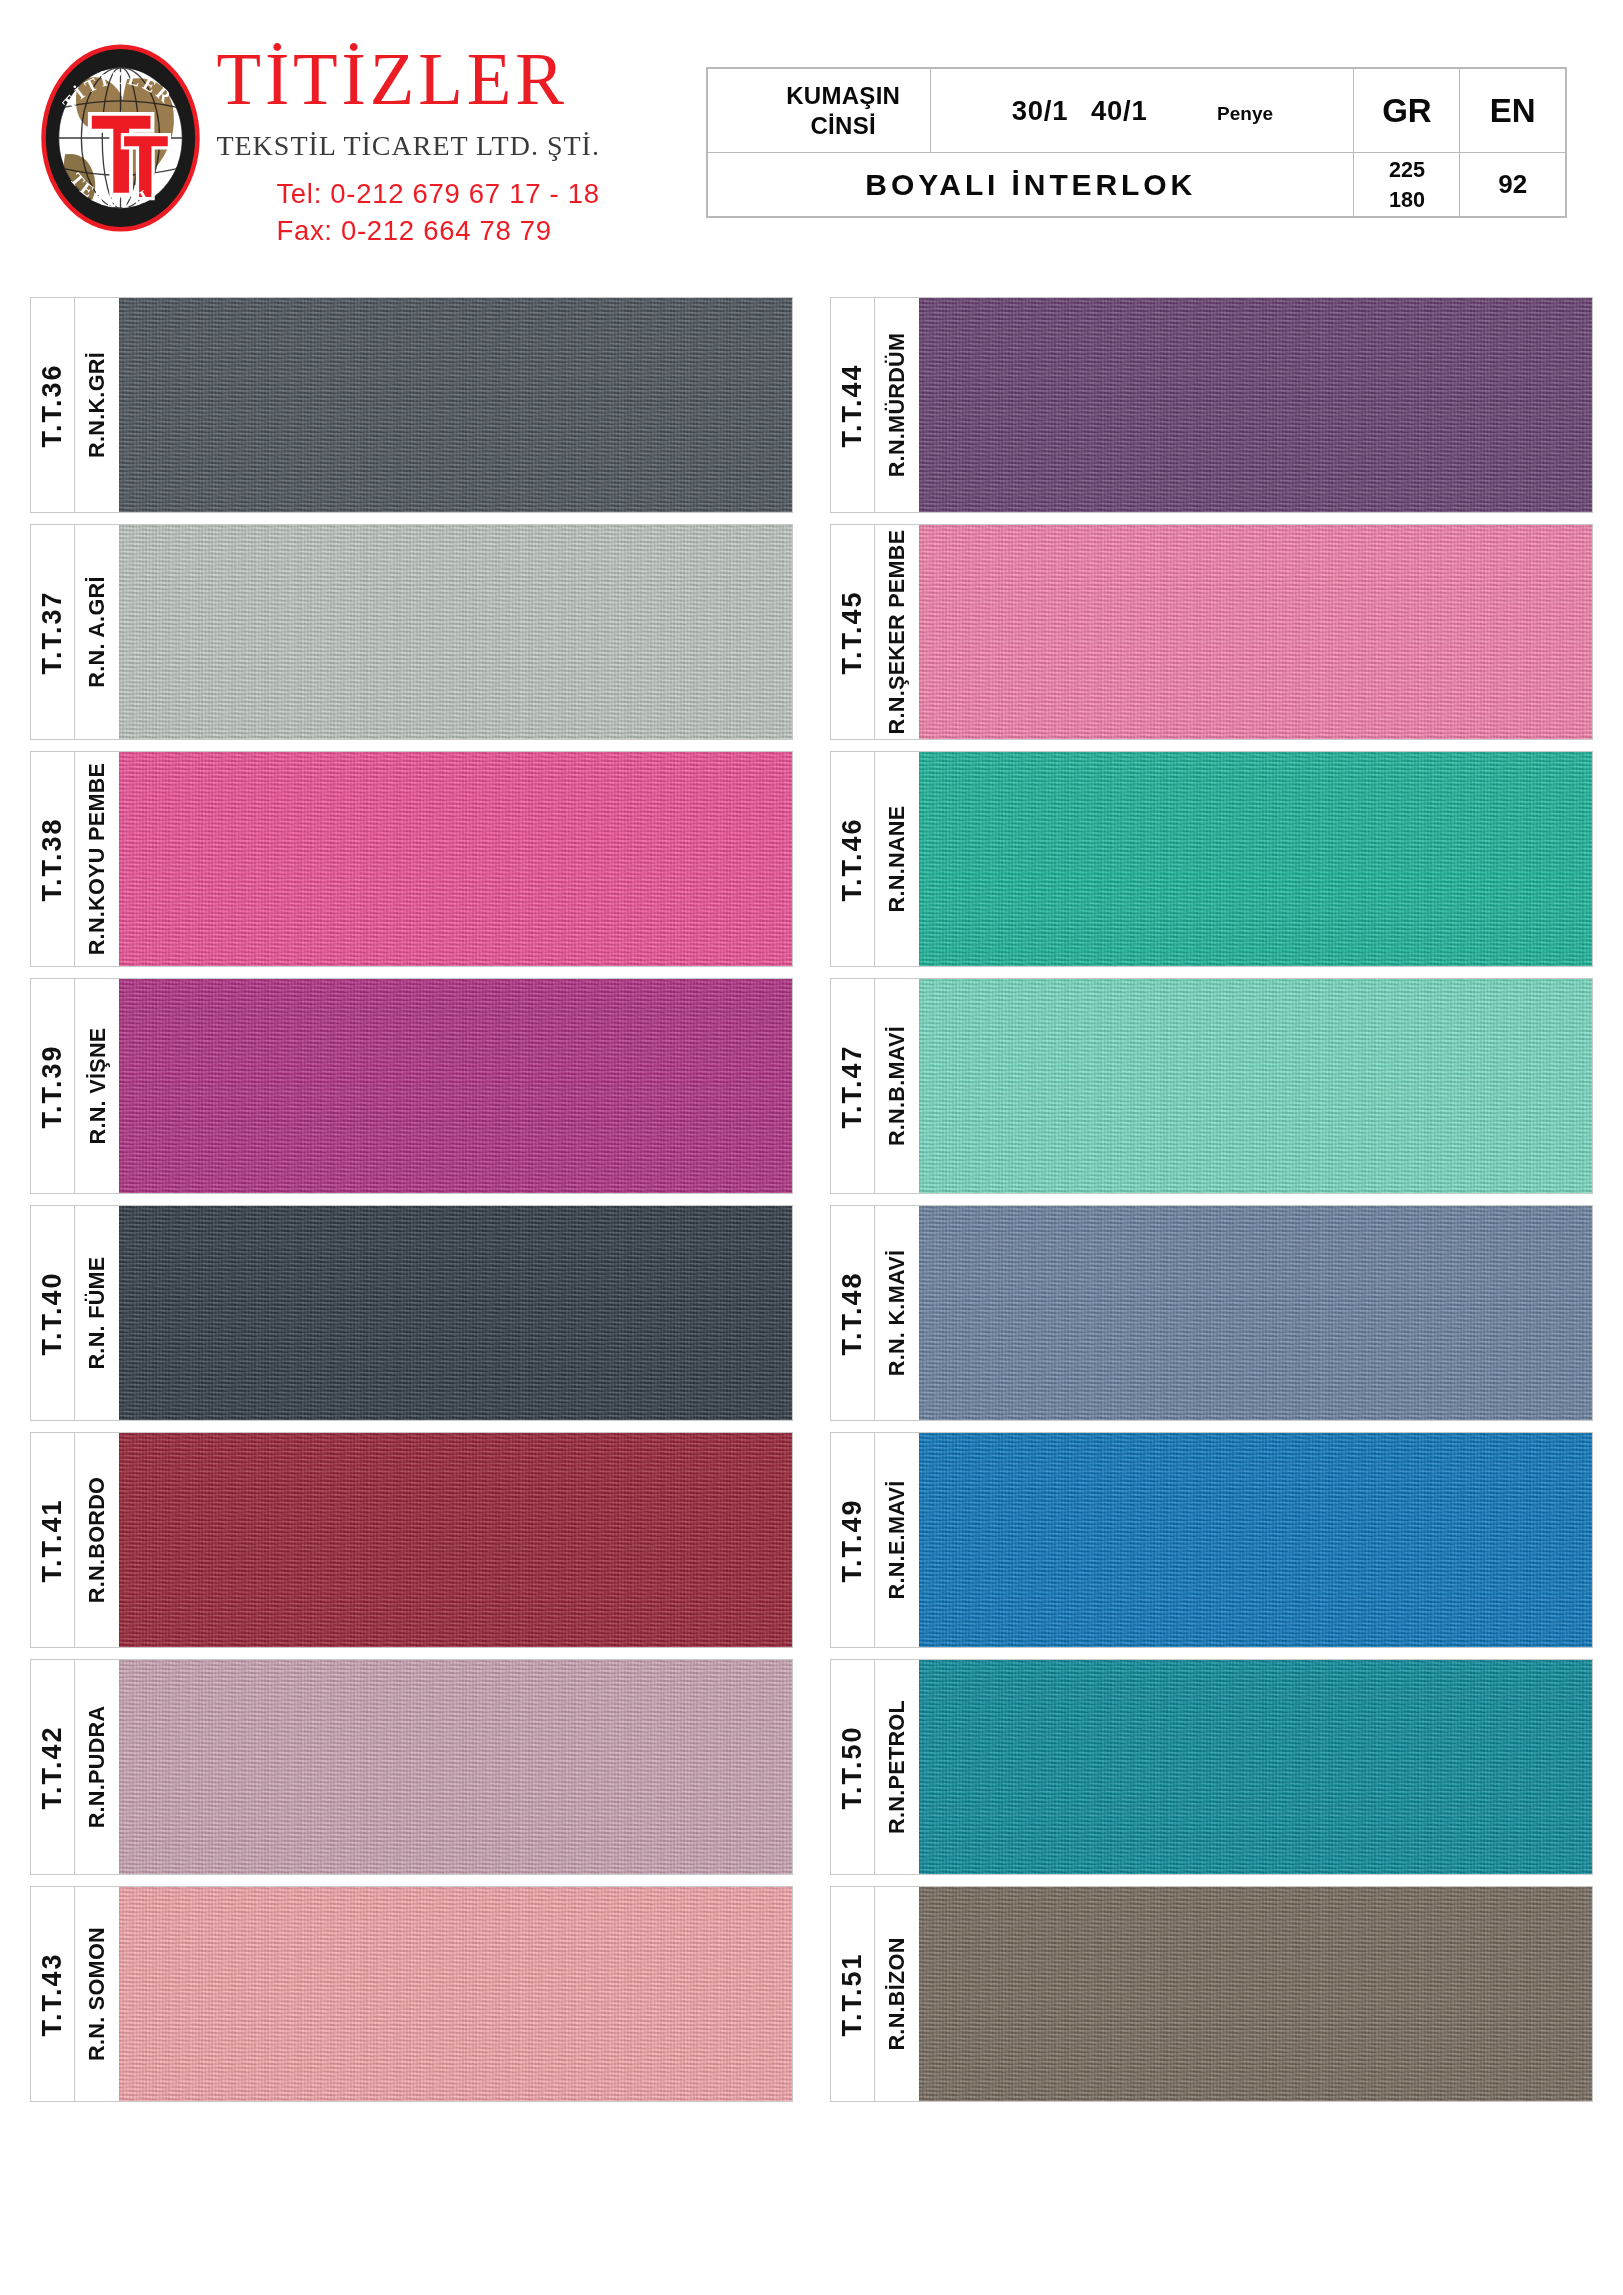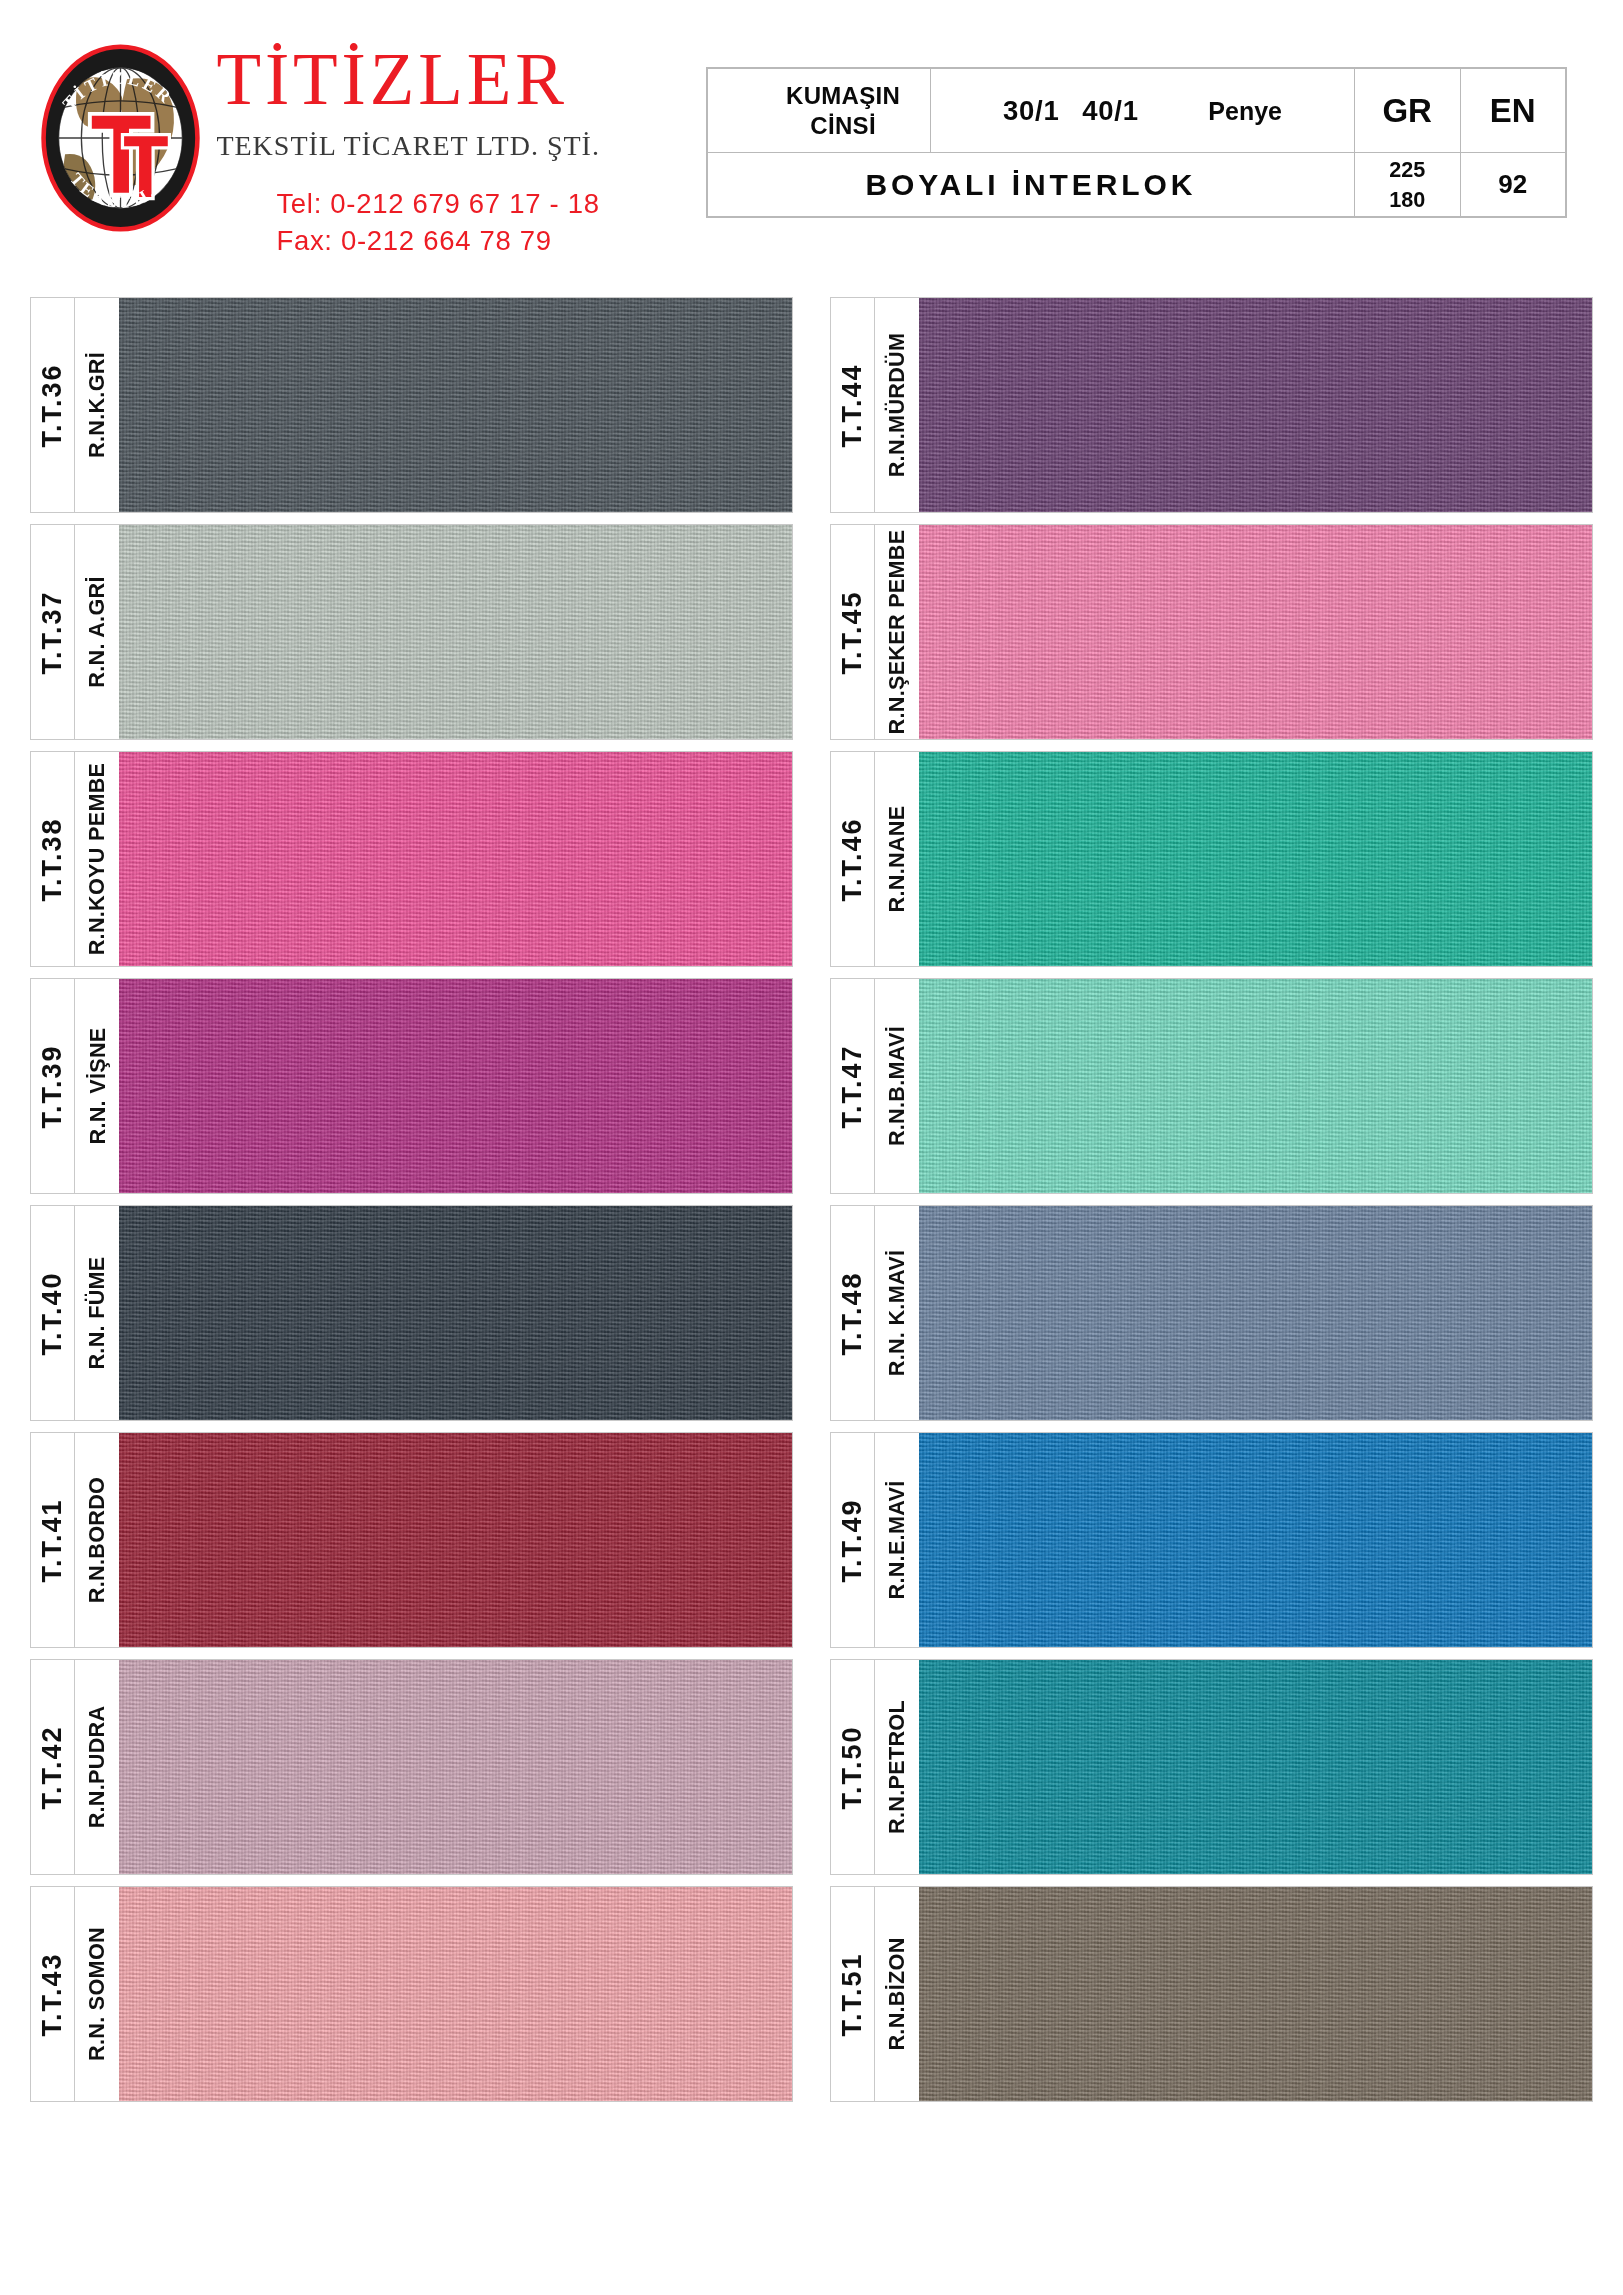--- a/index.html
+++ b/index.html
@@ -69,21 +69,21 @@
     line-height: 1.1;
     margin-top: 15px;
     white-space: nowrap;
   }
   .brand-tel, .brand-fax {
     font-family: "Liberation Sans", sans-serif;
     font-size: 27.5px;
     font-weight: 400;
     color: #ed1c24;
     letter-spacing: 0.7px;
-    margin-top: 27px;
+    margin-top: 17px;
     margin-left: 60px;
     white-space: nowrap;
   }
   .brand-fax { margin-top: 5.2px; }
 
   
   #spec-table {
     position: absolute;
     left: 706px; top: 67px;
     width: 861px;
@@ -105,21 +105,21 @@
     line-height: 1.25;
     letter-spacing: 0.3px;
     padding-left: 48px;
   }
   .sp-counts {
     width: 451px;
     font-size: 27.5px;
     font-weight: bold;
   }
   .sp-counts .c1 { letter-spacing: 0.7px; }
-  .sp-counts .penye { margin-left: 62px; font-size: 25px; }
+  .sp-counts .penye { margin-left: 62px; font-size: 19px; }
   .sp-gr-head, .sp-en-head {
     width: 111px;
     font-size: 33px;
     font-weight: bold;
   }
   .sp-title {
     height: 64px;
     font-size: 30px;
     font-weight: bold;
     letter-spacing: 3.9px;

